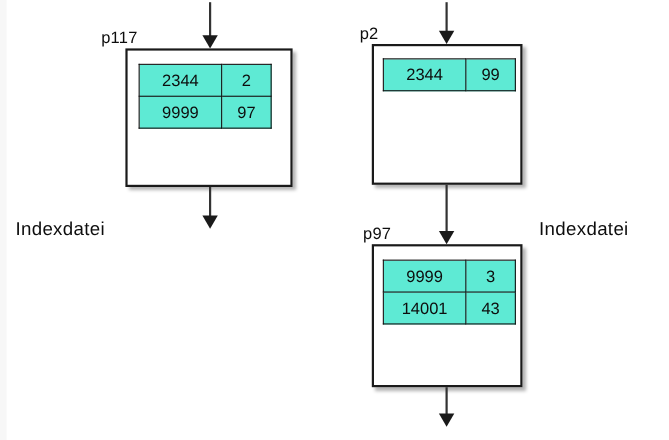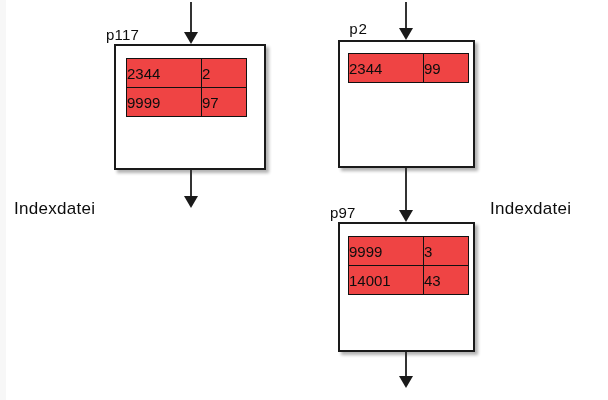--- a/index.html
+++ b/index.html
@@ -53,25 +53,25 @@
     position: absolute;
     border-collapse: collapse;
     background: #ffffff;
     table-layout: fixed;
   }
   .entry-table td {
     border: 1px solid #111111;
     font-family: "Liberation Sans", sans-serif;
     font-size: 15px;
     color: #0d0d0d;
-    text-align: left;
+    text-align: center;
     vertical-align: middle;
     padding: 0;
     height: 28px;
-    background: #ef4444;
+    background: #5eead4;
   }
   .entry-table td.key-cell { width: 74px; }
   .entry-table td.ptr-cell { width: 44px; }
 
   
   .arrow {
     position: absolute;
     width: 14px;
   }
   .arrow .shaft {
@@ -108,21 +108,21 @@
 
 <div id="canvas">
 
   <div class="edge-strip"></div>
 
   <div class="arrow" style="left:184px; top:2px; height:44px;">
     <div class="shaft" style="height:32px;"></div>
     <div class="head" style="top:30px;"></div>
   </div>
 
-  <div class="node-label" style="left:106px; top:26px;">p117</div>
+  <div class="node-label" style="left:92px; top:26px;">p117</div>
 
   <div class="node-box" style="left:114px; top:44px; width:152px; height:126px;"></div>
 
   <table class="entry-table" style="left:126px; top:58px;">
     <tbody>
       <tr>
         <td class="key-cell">2344</td>
         <td class="ptr-cell">2</td>
       </tr>
       <tr>
@@ -135,21 +135,21 @@
   <div class="arrow" style="left:184px; top:170px; height:40px;">
     <div class="shaft" style="height:28px;"></div>
     <div class="head" style="top:26px;"></div>
   </div>
 
   <div class="arrow" style="left:399px; top:2px; height:40px;">
     <div class="shaft" style="height:28px;"></div>
     <div class="head" style="top:26px;"></div>
   </div>
 
-  <div class="node-label" style="left:349px; top:22px;font-family:Liberation Mono, monospace;">p2</div>
+  <div class="node-label" style="left:327px; top:22px;">p2</div>
 
   <div class="node-box" style="left:338px; top:40px; width:137px; height:128px;"></div>
 
   <table class="entry-table" style="left:348px; top:53px;">
     <tbody>
       <tr>
         <td class="key-cell">2344</td>
         <td class="ptr-cell">99</td>
       </tr>
     </tbody>

